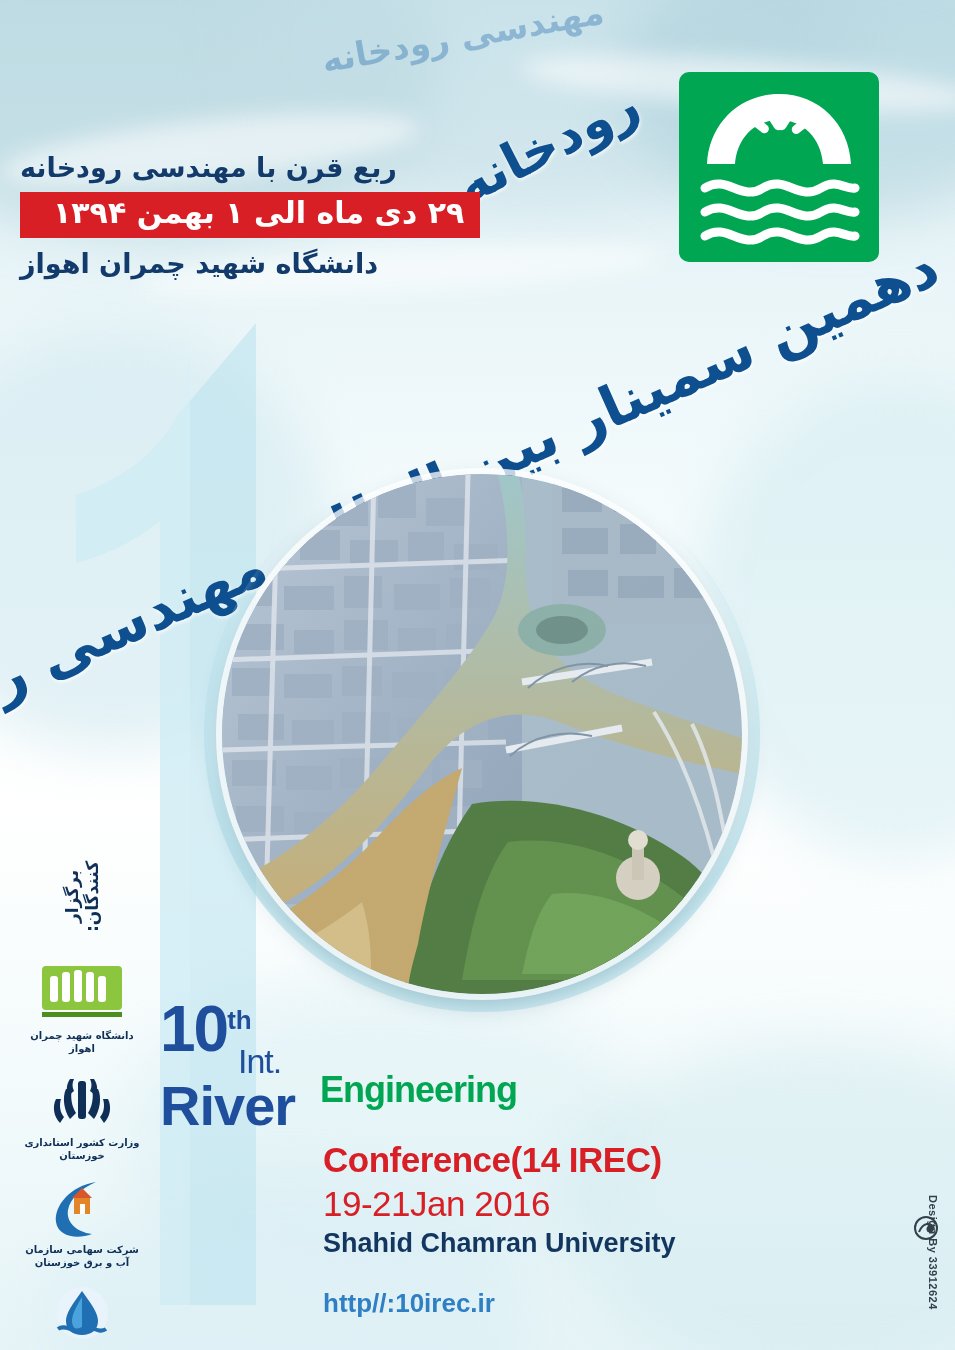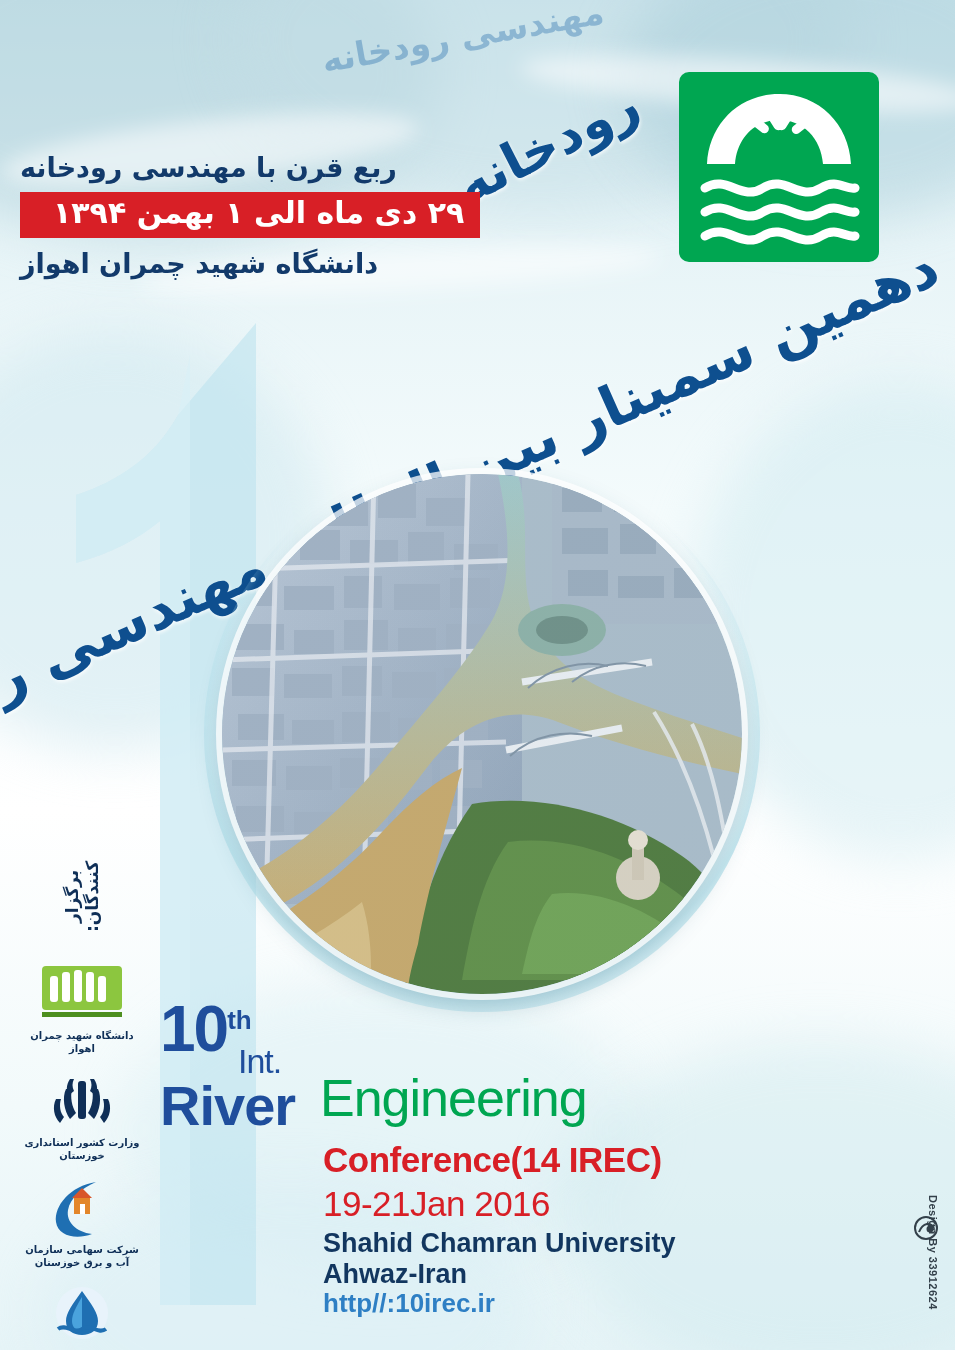--- a/index.html
+++ b/index.html
@@ -239,22 +239,22 @@
     font-weight: bold;
     font-size: 56px;
     letter-spacing: -1px;
     line-height: 1;
   }
   .en-engineering {
     position: absolute;
     left: 160px;
     top: 72px;
     color: #00a651;
-    font-weight: normal;
-    font-size: 52px;
+    font-weight: bold;
+    font-size: 36px;
     letter-spacing: -1px;
     line-height: 1;
   }
   .en-conf {
     position: absolute;
     left: 163px;
     top: 140px;
     color: #d81f26;
     font-weight: bold;
     font-size: 35px;
@@ -578,21 +578,20 @@
     <div class="en-10">
       <span>10</span><span class="sup">th</span>
     </div>
     <div class="en-int">Int.</div>
     <div class="en-river">River</div>
     <div class="en-engineering">Engineering</div>
     <div class="en-conf">Conference(14 IREC)</div>
     <div class="en-dates">19-21Jan 2016</div>
     <div class="en-venue">
       <div>Shahid Chamran University</div>
-      <div>Ahwaz-Iran</div>
     </div>
     <div class="en-url">http//:10irec.ir</div>
   </div>
 
   <div class="credit-mark">
     <svg viewBox="0 0 30 28" width="30" height="28" aria-hidden="true">
       <circle cx="15" cy="14" r="11" fill="none" stroke="#33404a" stroke-width="2"></circle>
       <path d="M8 18 C12 8 20 8 23 14" fill="none" stroke="#33404a" stroke-width="2"></path>
       <circle cx="19" cy="15" r="3.5" fill="#33404a"></circle>
     </svg>

